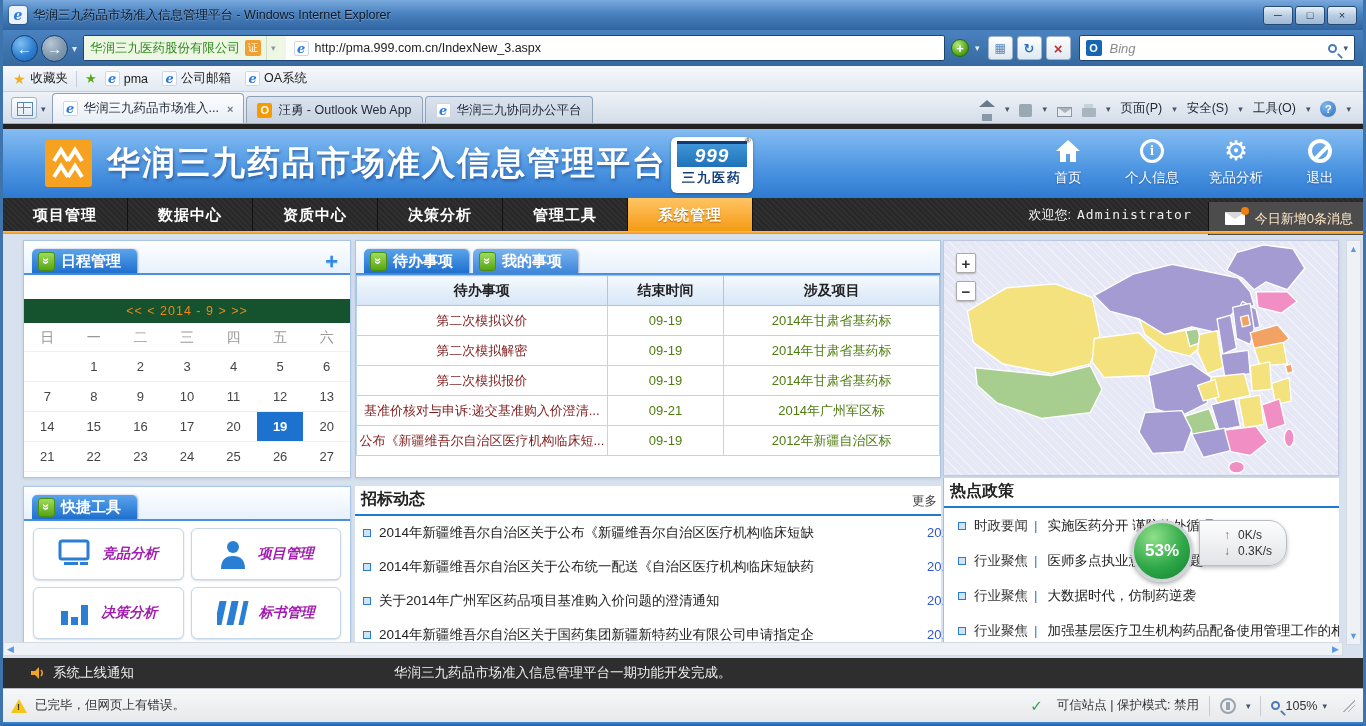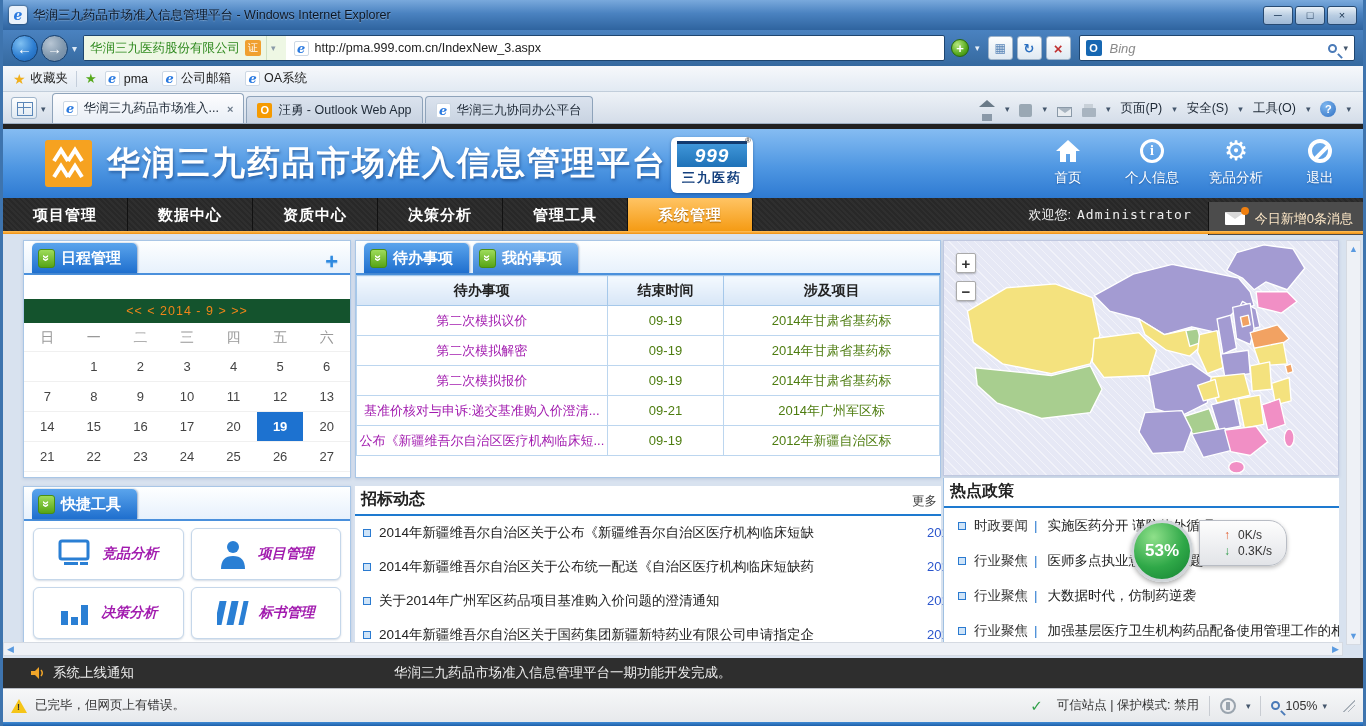--- a/index.html
+++ b/index.html
@@ -143,21 +143,21 @@
     border-right:10px solid transparent;border-top:7px solid #d8d8d8;}
   .envel::after{content:"";position:absolute;right:-4px;top:-5px;width:8px;height:8px;border-radius:50%;
     background:#f08010;}
   .msgtext{color:#ffe9c8;font-size:13px;white-space:nowrap;}
   .orangeline{position:absolute;left:0;top:107px;right:0;height:3px;background:linear-gradient(#ffc05a,#f09010);}
   
   .content{position:absolute;left:0;top:110px;right:0;bottom:0;}
   .panel{position:absolute;background:#fff;border:1px solid #a9c6e6;box-shadow:0 1px 3px rgba(60,90,140,.18);}
   .ptabstrip{height:34px;background:linear-gradient(#feffff,#e7f1fc);border-bottom:2px solid #4a90dc;
     display:flex;align-items:flex-end;padding-left:8px;position:relative;}
-  .ptab{height:30px;display:flex;align-items:center;gap:6px;padding:0 16px 0 6px;border-radius:5px 5px 0 0;
+  .ptab{height:24px;display:flex;align-items:center;gap:6px;padding:0 16px 0 6px;border-radius:5px 5px 0 0;
     background:linear-gradient(#5aa4ec,#1f6fce);color:#fff;font-weight:bold;font-size:15px;cursor:pointer;
     box-shadow:1px 0 2px rgba(20,60,120,.4);white-space:nowrap;}
   .ptab.dim{background:linear-gradient(#79b4f0,#3f86d8);margin-left:4px;}
   .gbadge{width:17px;height:19px;border-radius:3px;border:1px solid #4a8f12;
     background:linear-gradient(#9edc5a,#57a416);color:#fff;font-size:12px;font-weight:bold;
     display:flex;align-items:center;justify-content:center;}
   .gbadge span{transform:rotate(90deg);display:block;line-height:1;}
   .plusbtn{position:absolute;right:12px;top:8px;color:#2f8ae0;font-size:22px;font-weight:bold;cursor:pointer;
     text-shadow:0 1px 1px #9ec8f0;}
   
@@ -176,21 +176,21 @@
   .qbtn{height:52px;background:#fff;border:1px solid #c5d7ea;border-radius:6px;display:flex;
     align-items:center;justify-content:center;gap:10px;cursor:pointer;box-shadow:0 1px 2px rgba(80,110,150,.25);}
   .qbtn .ql{font-size:14px;font-weight:bold;color:#a21caf;font-style:italic;}
   .qico{color:#2a7fd4;display:flex;align-items:center;}
   
   #todoPanel{left:352px;top:6px;width:586px;height:238px;overflow:hidden;}
   .todotable{width:100%;border-collapse:collapse;}
   .todotable th{height:30px;background:linear-gradient(#f4f9fe,#d7e6f7);border:1px solid #a5c8ea;
     font-size:14px;color:#222;}
   .todotable td{height:30px;border:1px solid #bcd6ef;text-align:center;font-size:13px;color:#4d7c0f;}
-  .todotable td.lnk{color:#a21caf;cursor:pointer;}
+  .todotable td.lnk{color:#7f1d1d;cursor:pointer;}
   .todotable col.c1{width:43%;}.todotable col.c2{width:20%;}.todotable col.c3{width:37%;}
   
   .sect{position:absolute;background:#fff;}
   #tenderSect{left:352px;top:252px;width:586px;height:160px;z-index:5;}
   .secthead{height:30px;display:flex;align-items:flex-end;justify-content:space-between;
     border-bottom:2px solid #1e7ad0;padding:0 4px 4px 6px;}
   .secttitle{font-size:16px;font-weight:bold;color:#222;}
   .sectmore{font-size:12.5px;color:#444;cursor:pointer;}
   .newsitem{position:relative;height:34px;display:flex;align-items:center;padding-left:8px;}
   .bullet{width:8px;height:8px;background:#cfe4f8;border:1px solid #2a7ad0;margin-right:8px;flex:none;}

